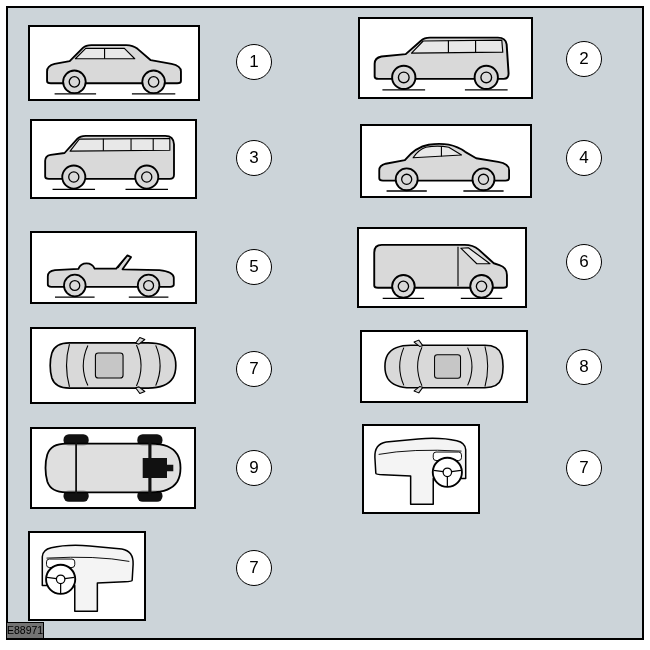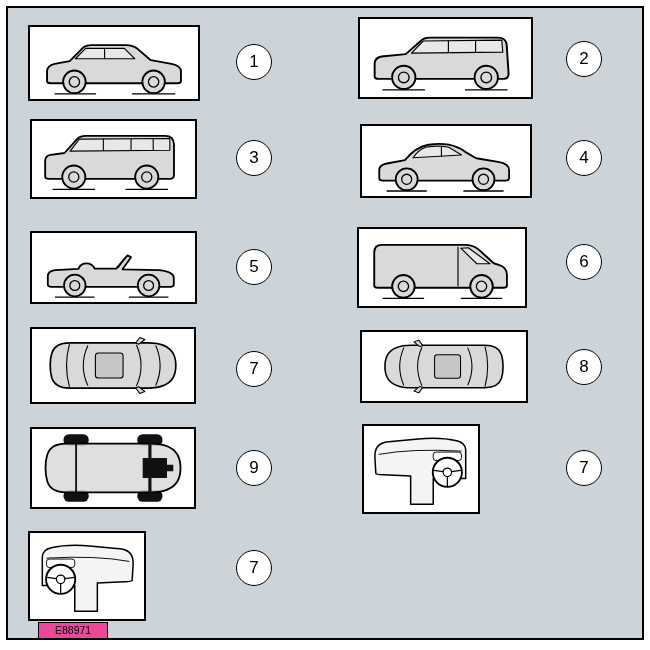--- a/index.html
+++ b/index.html
@@ -5,22 +5,22 @@
   html,body{margin:0;padding:0;background:#ffffff;}
   body{font-family:"Liberation Sans", sans-serif;}
   .figure{position:relative;width:650px;height:650px;background:#ffffff;overflow:hidden;}
   .frame{position:absolute;left:6px;top:6px;right:6px;bottom:10px;border:2px solid #000;background:#ccd4d9;}
   .vbox{position:absolute;background:#ffffff;border:2px solid #000;box-sizing:border-box;
         display:flex;align-items:center;justify-content:center;padding:3px;}
   .vbox svg{width:100%;height:100%;}
   .badge{position:absolute;width:36px;height:36px;border:1.5px solid #000;border-radius:50%;
          background:#ffffff;box-sizing:border-box;display:flex;align-items:center;justify-content:center;
          font-size:17px;color:#000;}
-  .figcode{position:absolute;left:6px;top:622px;background:#ec4899;border:1px solid #000;
-           padding:1px 16px;font-size:10.5px;color:#000;line-height:1.2;margin-left:32px;}
+  .figcode{position:absolute;left:6px;top:622px;background:#737373;border:1px solid #000;
+           padding:1px 0;font-size:10.5px;color:#000;line-height:1.2;}
   .defs-holder{position:absolute;width:0;height:0;overflow:hidden;}
 </style>
 </head>
 <body>
 
 <div class="figure">
   <div class="frame"></div>
 
   <svg class="defs-holder" aria-hidden="true">
     <defs>

